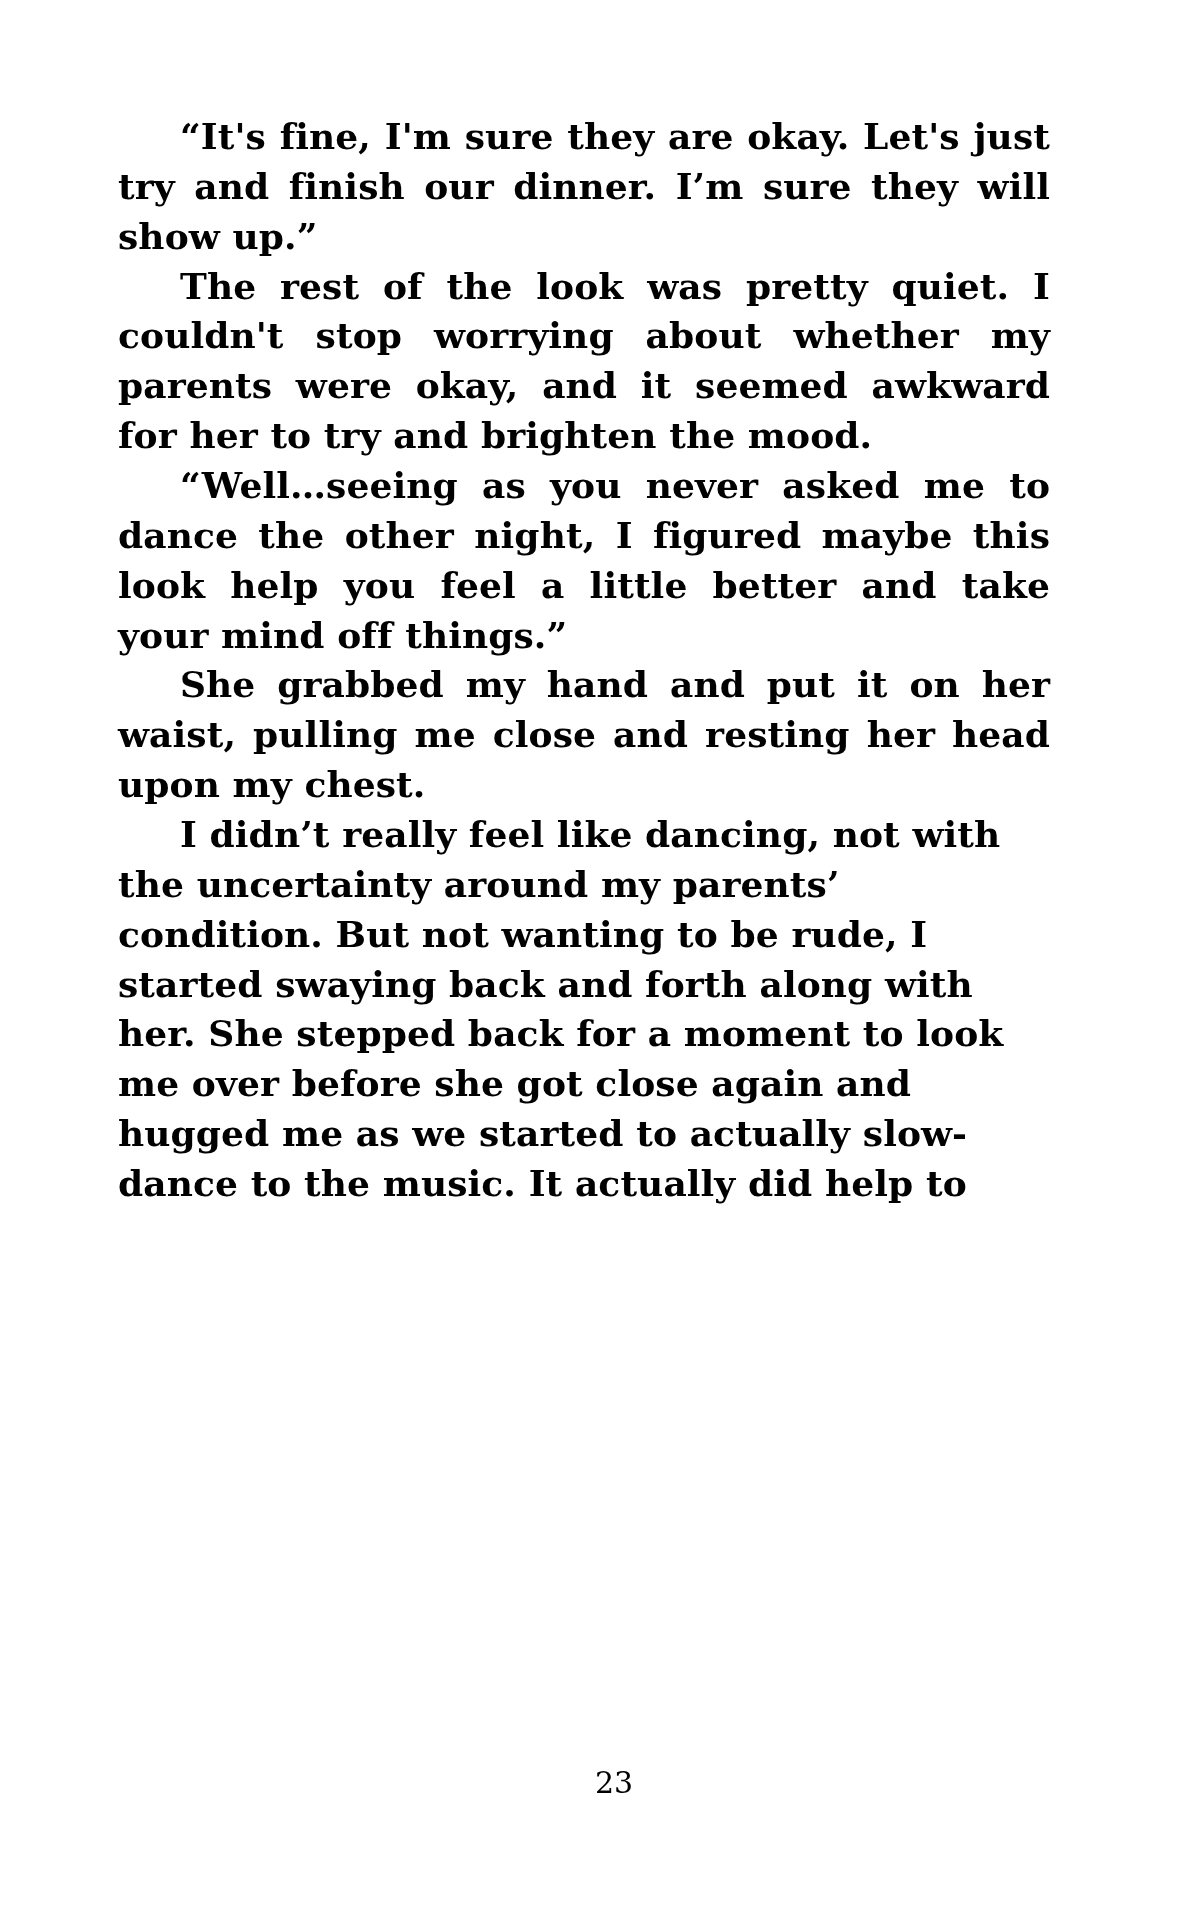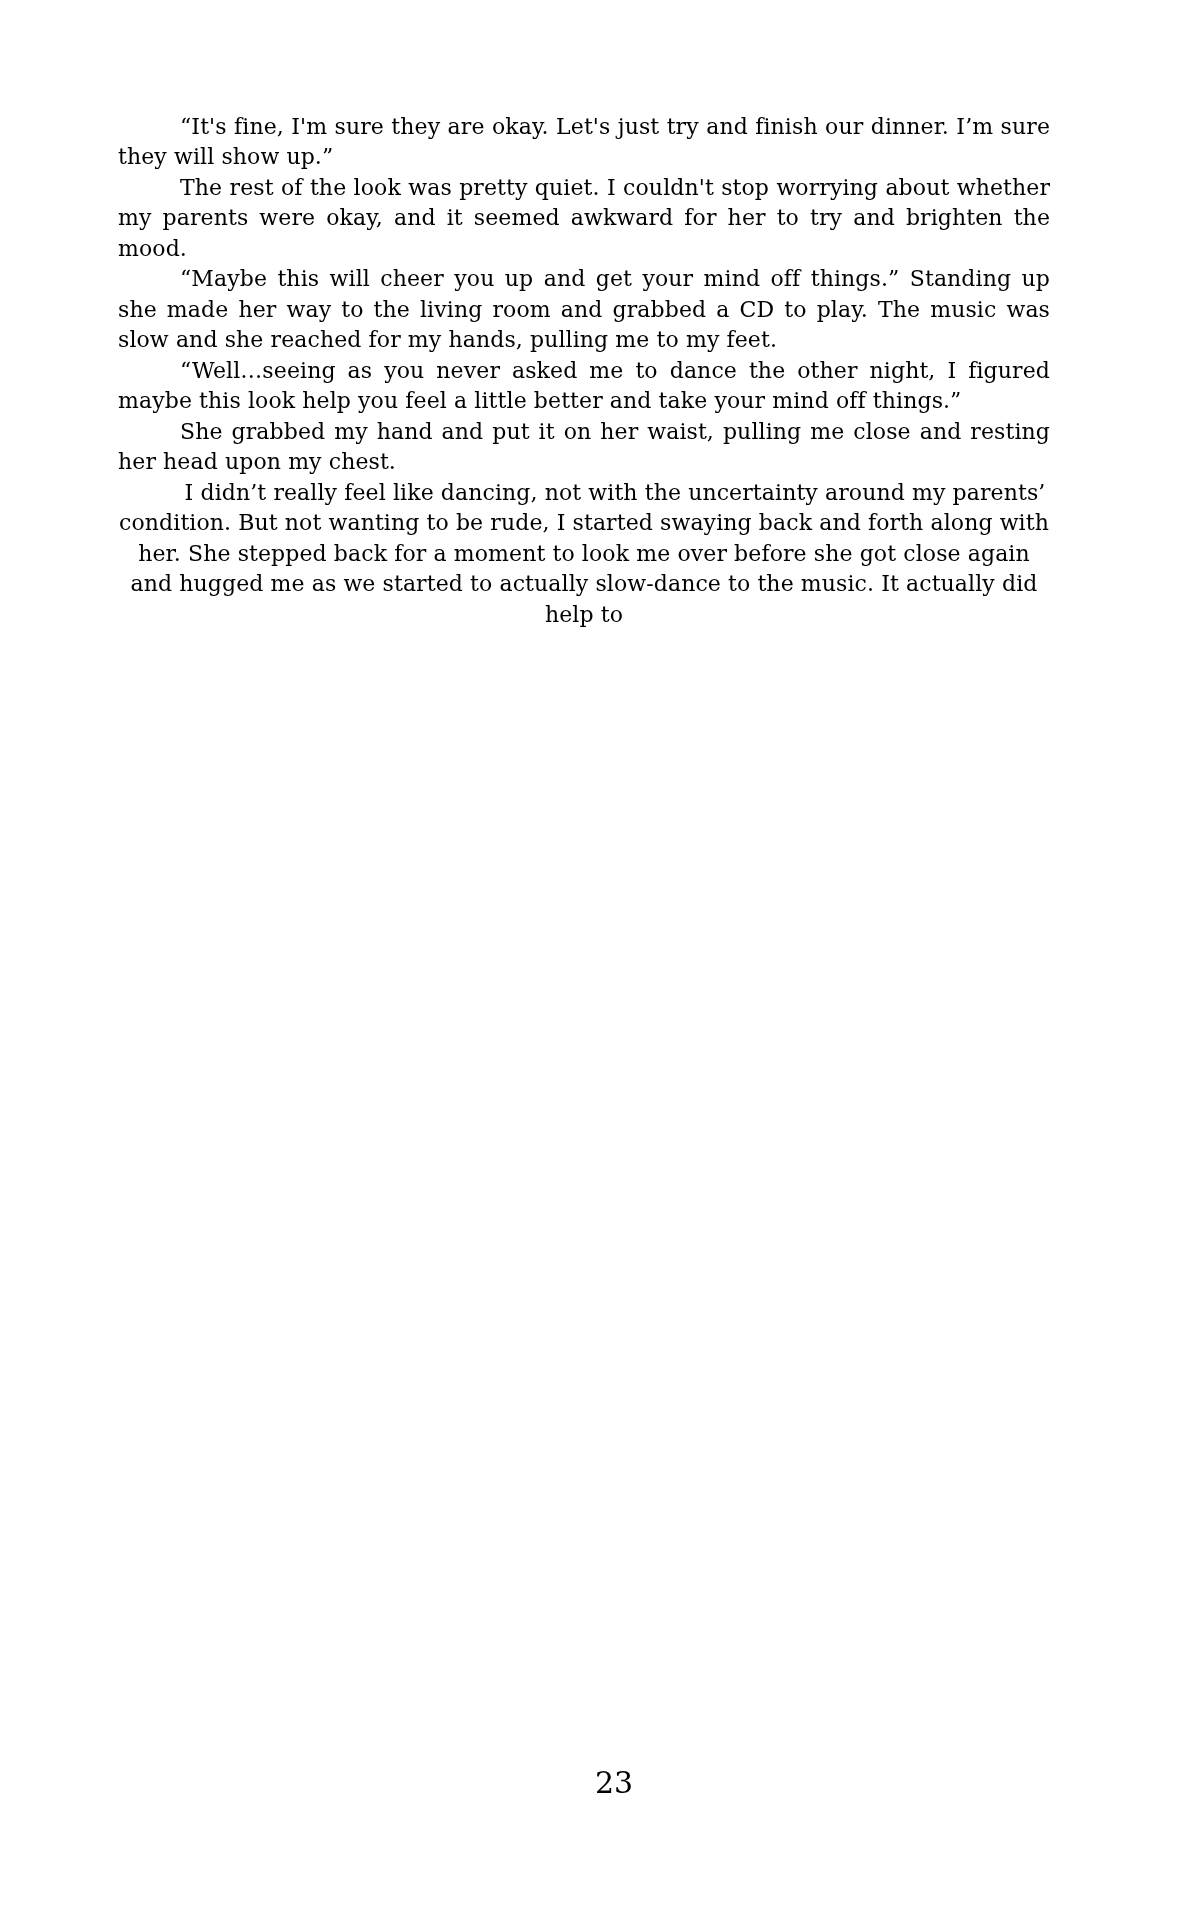--- a/index.html
+++ b/index.html
@@ -18,52 +18,51 @@
   .page {
     position: absolute;
     left: 0;
     top: 0;
     width: 1200px;
     height: 1920px;
     box-sizing: border-box;
     padding: 112px 150px 0 118px;
   }
   .body-text {
-    font-size: 22px;
+    font-size: 36px;
     line-height: 1.385;
     text-align: justify;
     text-justify: inter-word;
-    font-weight: 400;
+    font-weight: 700;
     letter-spacing: 0.1px;
   }
   .body-text p {
     margin: 0;
     text-indent: 62px;
   }
   .body-text p.last {
-    text-align: center;
+    text-align: left;
   }
   .page-number {
     position: absolute;
     left: 14px;
     top: 1765px;
     width: 1200px;
     text-align: center;
     font-size: 30px;
     font-family: "DejaVu Serif", serif;
     color: #000000;
   }
 </style>
 </head>
 <body>
 
 <div class="page">
   <div class="body-text">
     <p>“It's fine, I'm sure they are okay. Let's just try and finish our dinner. I’m sure they will show up.”</p>
     <p>The rest of the look was pretty quiet. I couldn't stop worrying about whether my parents were okay, and it seemed awkward for her to try and brighten the mood.</p>
-    <p>“Maybe this will cheer you up and get your mind off things.” Standing up she made her way to the living room and grabbed a CD to play. The music was slow and she reached for my hands, pulling me to my feet.</p>
     <p>“Well…seeing as you never asked me to dance the other night, I figured maybe this look help you feel a little better and take your mind off things.”</p>
     <p>She grabbed my hand and put it on her waist, pulling me close and resting her head upon my chest.</p>
     <p class="last">I didn’t really feel like dancing, not with the uncertainty around my parents’ condition.  But not wanting to be rude, I started swaying back and forth along with her. She stepped back for a moment to look me over before she got close again and hugged me as we started to actually slow-dance to the music. It actually did help to</p>
   </div>
 </div>
 
 <div class="page-number">23</div>
 
 </body></html>

